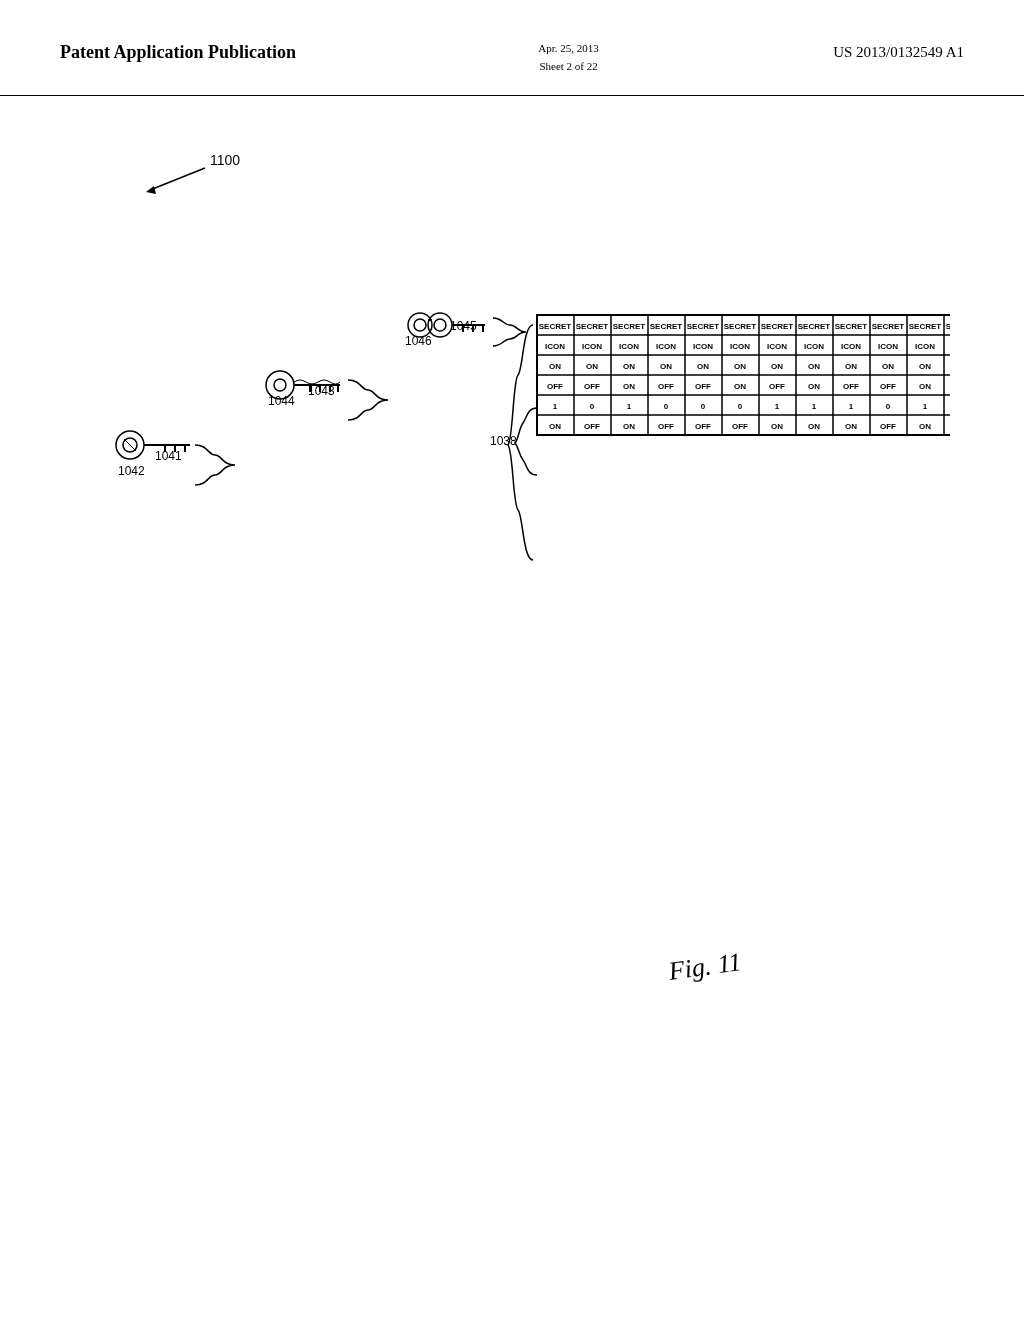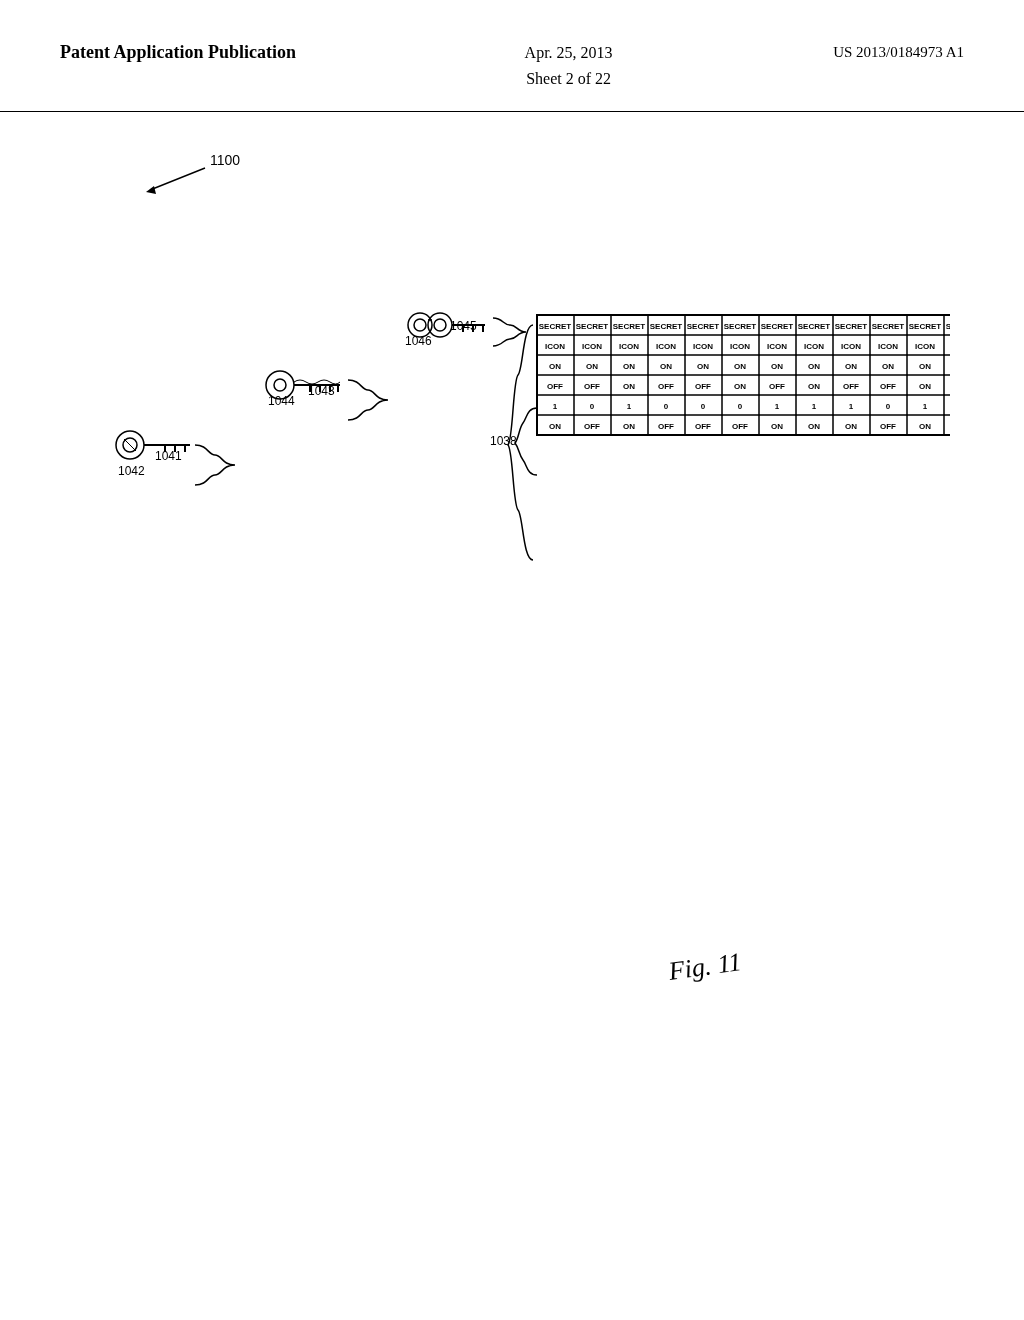--- a/index.html
+++ b/index.html
@@ -19,21 +19,21 @@
       align-items: flex-start;
       padding: 40px 60px 20px 60px;
       border-bottom: 1px solid #000;
     }
     .header-left {
       font-size: 18px;
       font-weight: bold;
       line-height: 1.4;
     }
     .header-center {
-      font-size: 16px;
+      font-size: 11px;
       text-align: center;
       line-height: 1.6;
       margin-left: 8px;
     }
     .header-right {
       font-size: 15px;
       text-align: right;
       line-height: 1.6;
     }
 
@@ -48,21 +48,21 @@
   </style>
 </head>
 <body>
 
 <div class="header">
   <div class="header-left">Patent Application Publication</div>
   <div class="header-center">
     <span>Apr. 25, 2013</span><br>
     <span>Sheet 2 of 22</span>
   </div>
-  <div class="header-right">US 2013/0184973 A1</div>
+  <div class="header-right">US 2013/0132549 A1</div>
 </div>
 
 <svg class="diagram-svg" viewBox="0 0 900 1100" xmlns="http://www.w3.org/2000/svg">
 
   <text x="160" y="55" font-size="14" font-family="Arial">1100</text>
   <line x1="155" y1="58" x2="100" y2="80" stroke="#000" stroke-width="1.5"></line>
 
   <polygon points="96,82 104,76 106,84" fill="#000"></polygon>
 
   <g transform="translate(60, 320)">

